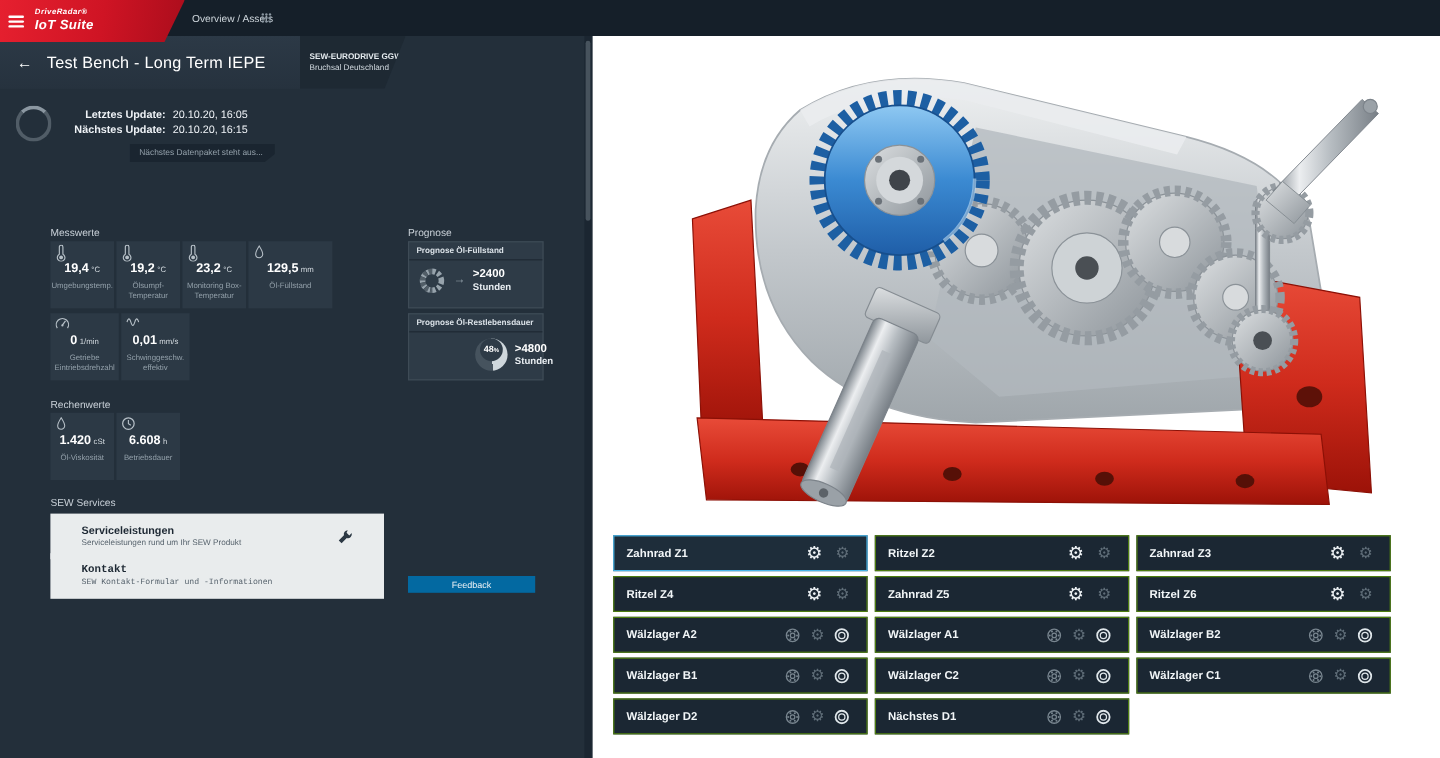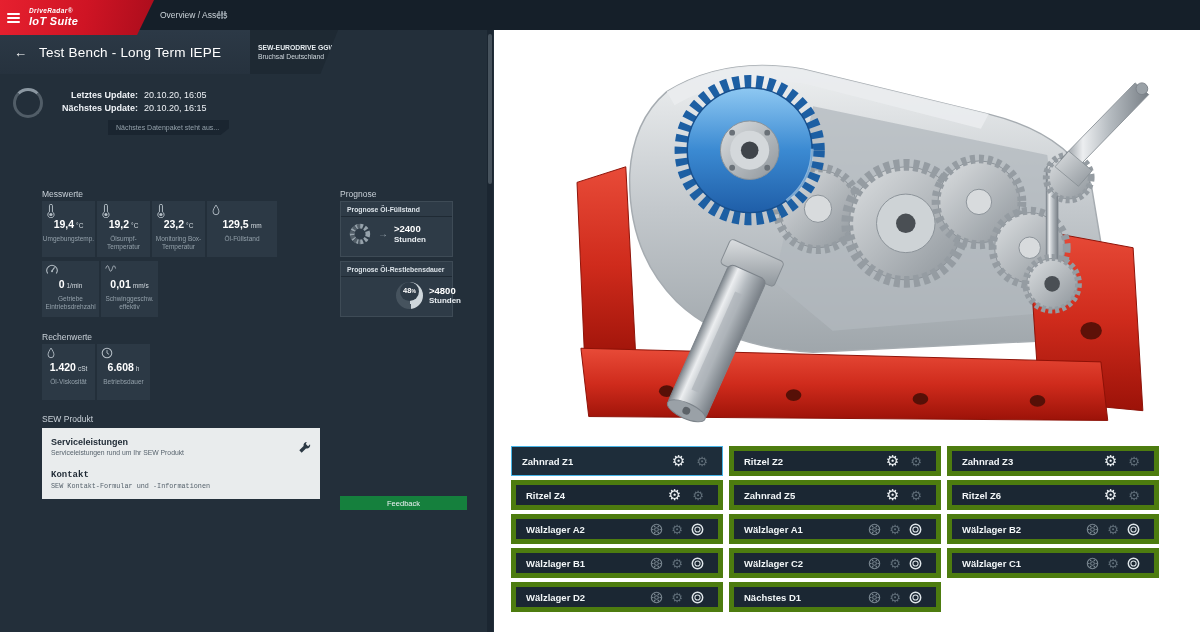--- a/index.html
+++ b/index.html
@@ -67,35 +67,35 @@
   .pv1{font-size:9.5px;font-weight:bold;color:#fff;}
   .pv2{font-size:8px;font-weight:bold;color:#e8edf1;}
   .ring{width:27px;height:27px;border-radius:50%;background:conic-gradient(#cfd7dc 0 173deg,#46535e 173deg 360deg);
         display:flex;justify-content:center;flex:none;margin-left:48px;}
   .ring-inner{width:19px;height:19px;border-radius:50%;background:#2e3b47;display:flex;align-items:baseline;justify-content:center;
               color:#fff;padding-top:5px;}
   .pct{font-size:7.5px;font-weight:bold;line-height:1;}
   .pctsign{font-size:5px;font-weight:bold;line-height:1;}
 
   .svc{position:absolute;left:42px;width:278px;height:38px;background:#e9eced;display:flex;align-items:center;
-       padding:0 9px;cursor:pointer;}
+       padding:0 26px;cursor:pointer;}
   #svc1{top:428px;} #svc2{top:461px;font-family:Liberation Mono, monospace;}
   .svc-text{flex:1;min-width:0;}
   .svc-t{font-size:9px;font-weight:bold;color:#1d2833;line-height:1.2;}
   .svc-s{font-size:6.8px;color:#57636d;line-height:1.2;margin-top:1px;}
 
-  .feedback{position:absolute;left:340px;top:496px;width:127px;height:14px;background:#15803d;color:#eef2f5;
+  .feedback{position:absolute;left:340px;top:480px;width:106px;height:14px;background:#0369a1;color:#eef2f5;
             font-size:7.5px;display:flex;align-items:center;justify-content:center;cursor:pointer;}
 
   
   .stage{position:absolute;left:494px;top:30px;width:706px;height:602px;background:#fff;}
   .gearbox{position:absolute;left:515px;top:38px;width:645px;height:400px;cursor:grab;}
 
   .comp-grid{position:absolute;left:511px;top:446px;display:grid;grid-template-columns:repeat(3,212px);gap:4px 6px;}
-  .comp{height:30px;background:#1b2733;border:5px solid #4d7c0f;display:flex;align-items:center;
+  .comp{height:30px;background:#1b2733;border:1px solid #4d7c0f;display:flex;align-items:center;
         padding:0 14px 0 10px;cursor:pointer;}
   .comp.selected{border:1px solid #47b5e8;background:#1e2d3a;}
   .clabel{flex:1;color:#f2f6f8;font-size:9.5px;font-weight:bold;white-space:nowrap;}
   .cicons{display:flex;align-items:center;gap:11px;line-height:0;}
   .cicons.bicons{gap:8px;}
   .gicon{font-family:"DejaVu Sans",sans-serif;line-height:1;}
   .g1{font-size:15px;color:#eef2f5;}
   .g2{font-size:13px;color:#5f6d78;}
 </style>
 </head>
@@ -296,21 +296,21 @@
       <svg width="12" height="12" viewBox="0 0 14 14">
             <circle cx="7" cy="7" r="5.6" fill="none" stroke="#c6cfd6" stroke-width="1.2"></circle>
             <path d="M7 3.6V7l2.4 1.6" fill="none" stroke="#c6cfd6" stroke-width="1.1"></path>
           </svg>
     </span>
     <div class="tvalrow"><span class="tval">6.608</span><span class="tunit">h</span></div>
     <div class="tlabel">Betriebsdauer</div>
   </div>
     </div>
 
-  <div class="sec-title" id="t-svc">SEW Produkt</div>
+  <div class="sec-title" id="t-svc">SEW Services</div>
   <div class="svc" id="svc1">
     <span class="svc-text">
       <div class="svc-t">Serviceleistungen</div>
       <div class="svc-s">Serviceleistungen rund um Ihr SEW Produkt</div>
     </span>
     <svg width="13" height="13" viewBox="0 0 16 16">
         <path d="M10.8 1.2a4 4 0 0 0-3.9 5L1.6 11.5l2.9 2.9 5.3-5.3a4 4 0 0 0 5-5.1L12.4 6.4 9.6 3.6z" fill="#2c3944"></path>
       </svg>
   </div>
   <div class="svc" id="svc2">

